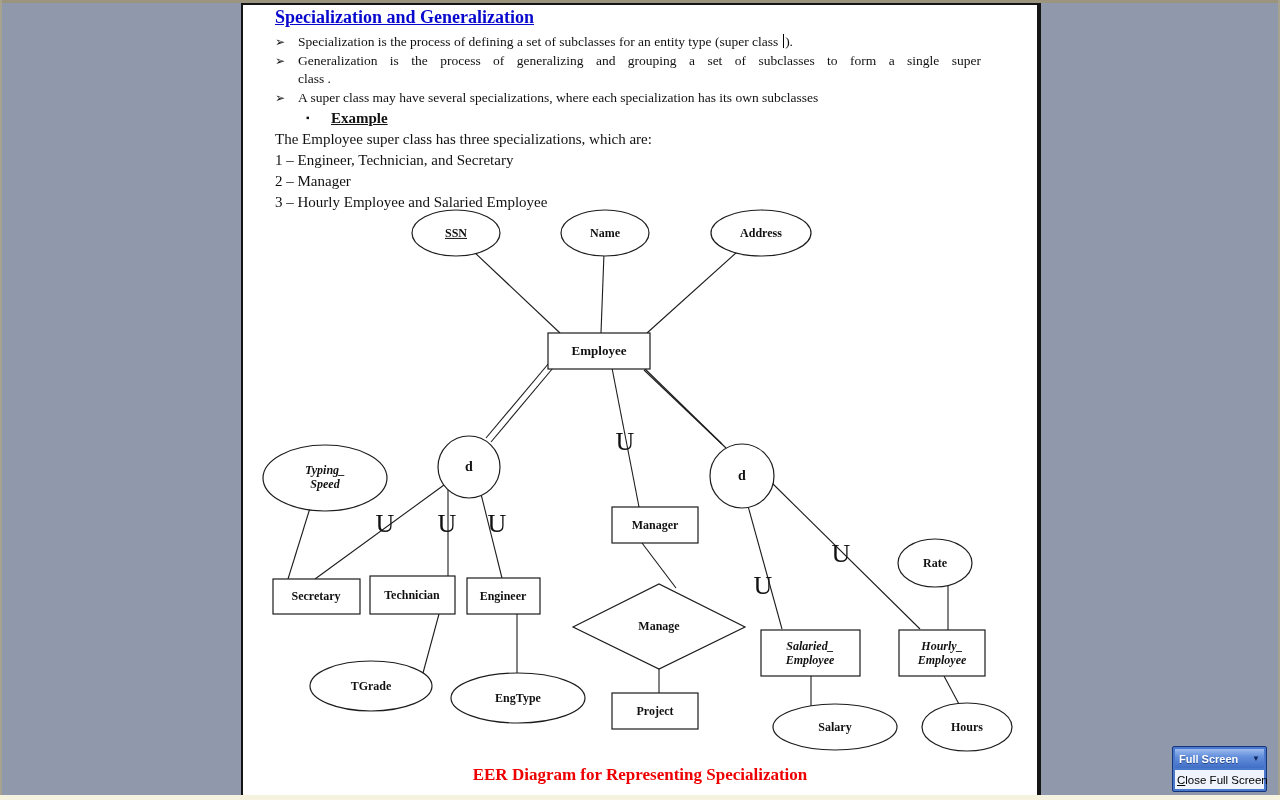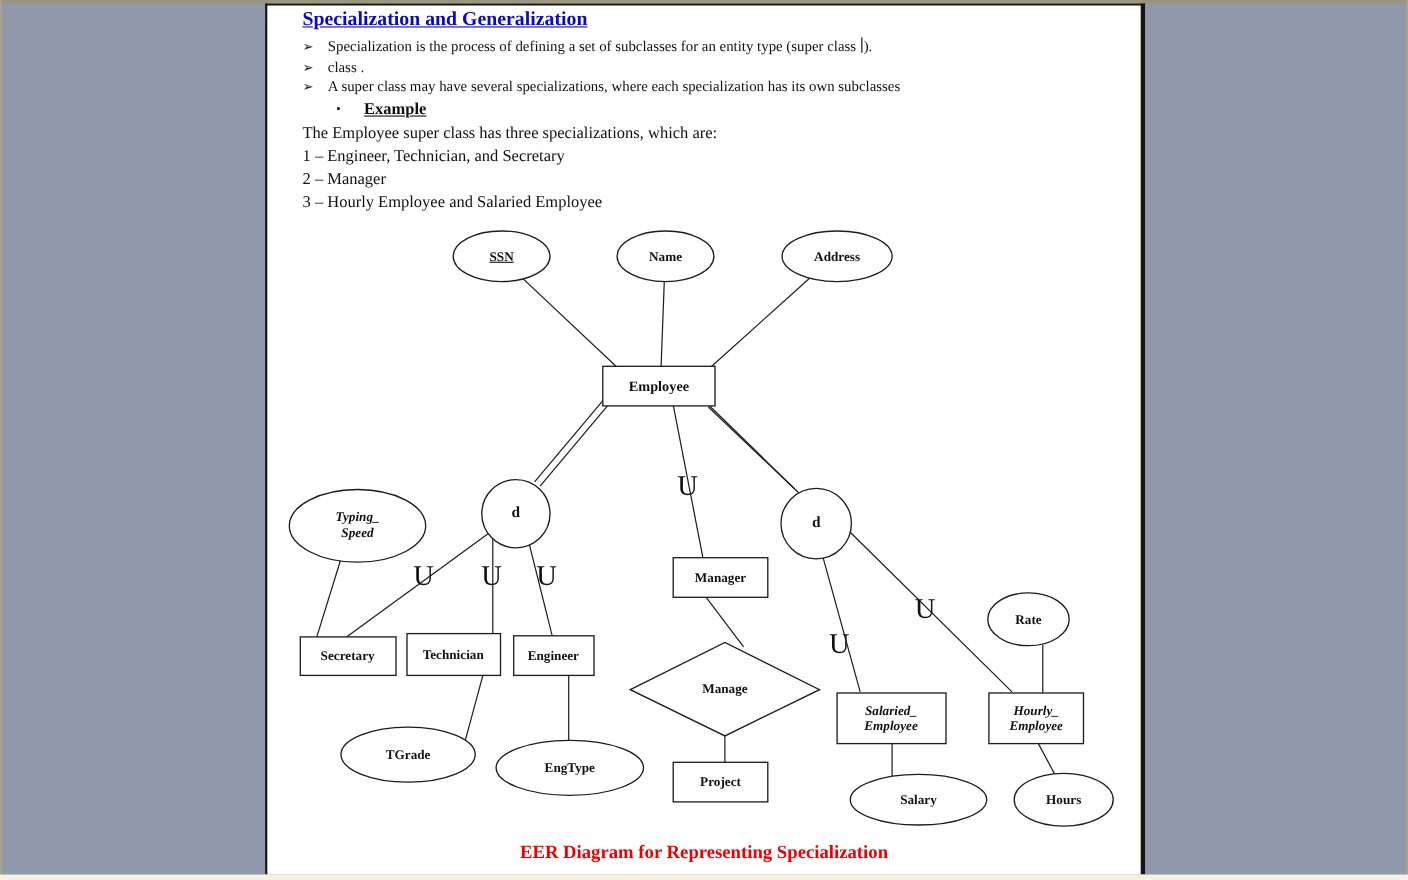--- a/index.html
+++ b/index.html
@@ -138,20 +138,21 @@
       <div class="doc-title">Specialization and Generalization</div>
 
       <div class="bullet">
         <span class="glyph">➢</span>
         <span class="btext"><span>Specialization is the process of defining a set of subclasses for an entity type (super class </span><span class="caret"></span><span>).</span></span>
       </div>
 
       <div class="bullet">
         <span class="glyph">➢</span>
         <span class="btext">
+          <div class="jline">Generalization is the process of generalizing and grouping a set of subclasses to form a single super</div>
           <div>class .</div>
         </span>
       </div>
 
       <div class="bullet">
         <span class="glyph">➢</span>
         <span class="btext">A super class may have several specializations, where each specialization has its own subclasses</span>
       </div>
 
       <div class="example-row">
@@ -198,13 +199,22 @@
     <div class="usym" style="left:142px;top:519px;">U</div>
     <div class="usym" style="left:204px;top:519px;">U</div>
     <div class="usym" style="left:254px;top:519px;">U</div>
     <div class="usym" style="left:382px;top:437px;">U</div>
     <div class="usym" style="left:520px;top:581px;">U</div>
     <div class="usym" style="left:598px;top:549px;">U</div>
 
     <div class="caption">EER Diagram for Representing Specialization</div>
   </div>
 
+  <div class="fs-widget">
+    <div class="fs-top">
+      <span>Full Screen</span>
+      <span class="fs-arrow">▼</span>
+    </div>
+    <div class="fs-close">
+      <span><u>C</u><span>lose Full Screen</span></span>
+    </div>
+  </div>
 </div>
 
 </body></html>

